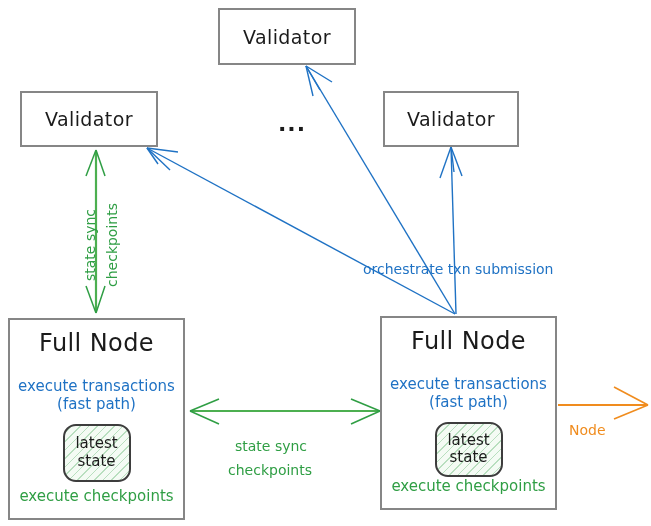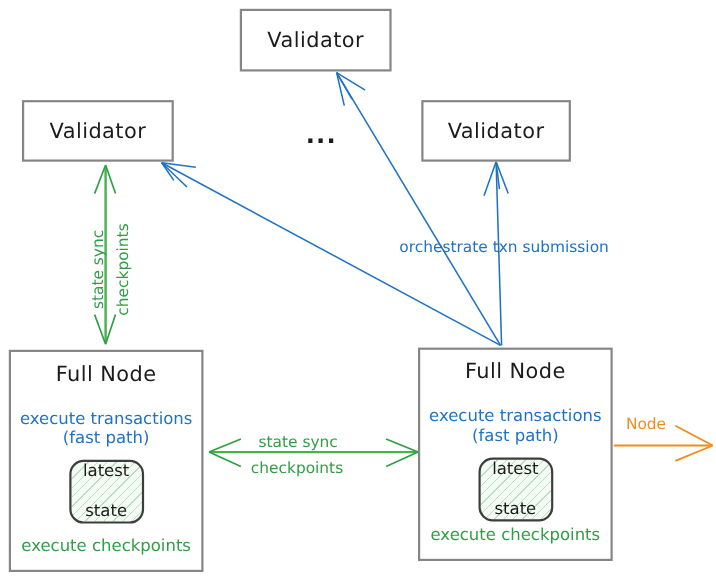--- a/index.html
+++ b/index.html
@@ -41,21 +41,21 @@
     font-size: 19px;
     color: #1b1b1b;
     letter-spacing: 0.4px;
   }
   .fullnode-box {
     display: flex;
     flex-direction: column;
     align-items: center;
   }
   .fullnode-title {
-    font-size: 19px;
+    font-size: 24px;
     color: #1b1b1b;
     margin-top: 9px;
     letter-spacing: 0.4px;
   }
   .fullnode-blue {
     font-size: 15px;
     color: #1f72c4;
     text-align: center;
     line-height: 1.22;
     margin-top: 20px;
@@ -78,31 +78,32 @@
     background-image: repeating-linear-gradient(
       -45deg,
       rgba(47,158,68,0.30) 0px,
       rgba(47,158,68,0.30) 1px,
       rgba(255,255,255,0) 1px,
       rgba(255,255,255,0) 6px
     );
     display: flex;
     flex-direction: column;
     align-items: center;
-    justify-content: space-between;
+    justify-content: center;
     line-height: 1.18;
   }
   .latest-state span {
     font-size: 15px;
     color: #1b1b1b;
   }
   .edge-label {
     position: absolute;
     font-size: 14px;
     white-space: nowrap;
+    margin-top: 44px;
   }
   .edge-label.blue { color: #1f72c4; }
   .edge-label.green { color: #2f9e44; }
   .edge-label.orange { color: #f08c1e; }
   .ellipsis-label {
     position: absolute;
     font-size: 22px;
     color: #1b1b1b;
     letter-spacing: 1px;
     font-weight: 700;

